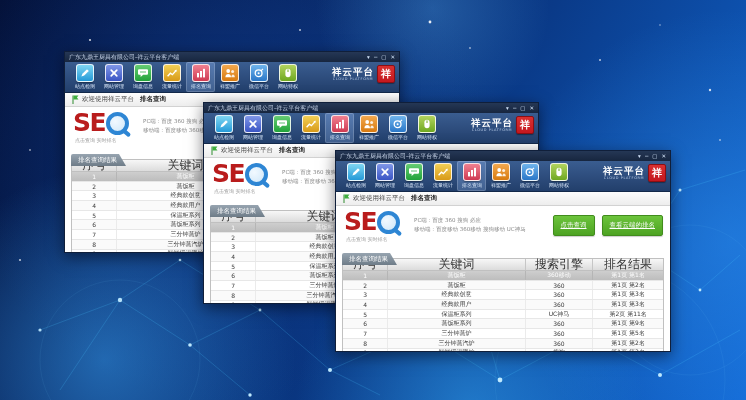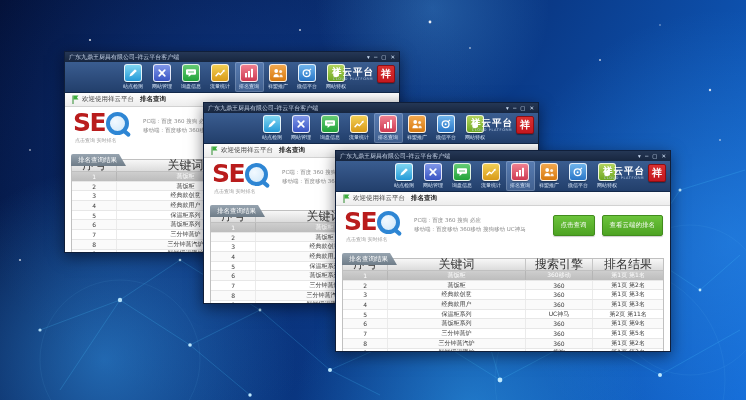--- a/index.html
+++ b/index.html
@@ -24,21 +24,21 @@
   .win-mid{left:203px;top:102px;z-index:2;}
   .win-front{left:335px;top:150px;z-index:3;}
 
   .titlebar{height:10px;background:linear-gradient(180deg,#253755,#17263f);
     display:flex;align-items:center;padding:0 4px;}
   .title-text{font-size:6px;color:#c9d6ea;white-space:nowrap;line-height:10px;}
   .controls{margin-left:auto;display:flex;gap:4px;}
   .ctrl{font-size:5.5px;color:#cfe0f5;line-height:10px;cursor:default;}
 
   .toolbar{height:30px;background:linear-gradient(180deg,#3a5d90 0%,#2d4c7c 55%,#223f6b 100%);
-    border-bottom:1px solid #13294a;display:flex;align-items:stretch;padding:0 0 0 5px;position:relative;justify-content:center;}
+    border-bottom:1px solid #13294a;display:flex;align-items:stretch;padding:0 0 0 5px;position:relative;}
   .tb-item{width:29px;display:flex;flex-direction:column;align-items:center;justify-content:flex-start;padding-top:2px;border-radius:2px;}
   .tb-item.selected{background:linear-gradient(180deg,#587cb2,#41608f);box-shadow:inset 0 0 0 1px rgba(255,255,255,.18);}
   .tb-icon{width:16px;height:16px;border-radius:3px;border:1px solid rgba(255,255,255,.85);
     box-shadow:0 1px 1px rgba(0,0,0,.3);display:flex;align-items:center;justify-content:center;}
   .tb-label{font-size:5.5px;color:#d6e4f6;margin-top:1px;white-space:nowrap;transform:scale(.92);}
   .brand{position:absolute;right:4px;top:3px;display:flex;align-items:center;}
   .brand-txt{text-align:center;margin-right:3px;}
   .brand-name{font-family:"Liberation Serif","DejaVu Serif",serif;font-weight:bold;
     font-size:9.5px;color:#fff;letter-spacing:1px;line-height:10px;}
   .brand-sub{font-size:3.5px;color:#b9cde9;letter-spacing:.6px;line-height:4px;}
@@ -57,21 +57,21 @@
   .lens{width:15px;height:15px;border:4px solid #2e86d4;border-radius:50%;
     background:radial-gradient(circle at 35% 35%,#f2f9ff,#cfe7f9);position:relative;margin:2px 0 0 1px;}
   .lens::after{content:'';position:absolute;width:9px;height:4px;background:#2e86d4;
     bottom:-4px;right:-6px;transform:rotate(40deg);border-radius:2px;}
   .seo-tagline{position:absolute;left:10px;top:30px;font-size:5px;color:#999;white-space:nowrap;}
   .engine-lines{margin-left:14px;margin-top:7px;}
   .engine-line{font-size:5.5px;color:#8a8a8a;line-height:9px;white-space:nowrap;}
   .banner-buttons{position:absolute;right:7px;top:9px;display:flex;gap:7px;}
   .green-btn{height:19px;padding:0 7px;border:1px solid #418c1d;border-radius:2px;
     background:linear-gradient(180deg,#6cc43c,#4da322);color:#fff;font-size:6.5px;
-    display:flex;align-items:center;justify-content:center;box-shadow:0 1px 1px rgba(0,0,0,.2);white-space:nowrap;}
+    display:flex;align-items:center;justify-content:center;box-shadow:0 1px 1px rgba(0,0,0,.2);white-space:nowrap;text-decoration:underline;}
 
   .tab-row{height:12px;padding-left:6px;}
   .tab{display:inline-block;height:12px;line-height:12px;padding:0 9px 0 7px;
     background:linear-gradient(180deg,#97a4b0,#6e7c88);color:#fff;font-size:6.5px;
     clip-path:polygon(0 0,calc(100% - 7px) 0,100% 100%,0 100%);border-radius:2px 0 0 0;}
 
   .rank-table{margin:0 6px;border:1px solid #c0c0c0;border-bottom:none;}
   .tr{display:flex;}
   .th-row{height:11px;background:linear-gradient(180deg,#f7f7f7,#dcdcdc);border-bottom:1px solid #c0c0c0;}
   .th{font-size:12px;color:#333;display:flex;align-items:center;justify-content:center;border-right:1px solid #c6c6c6;}

